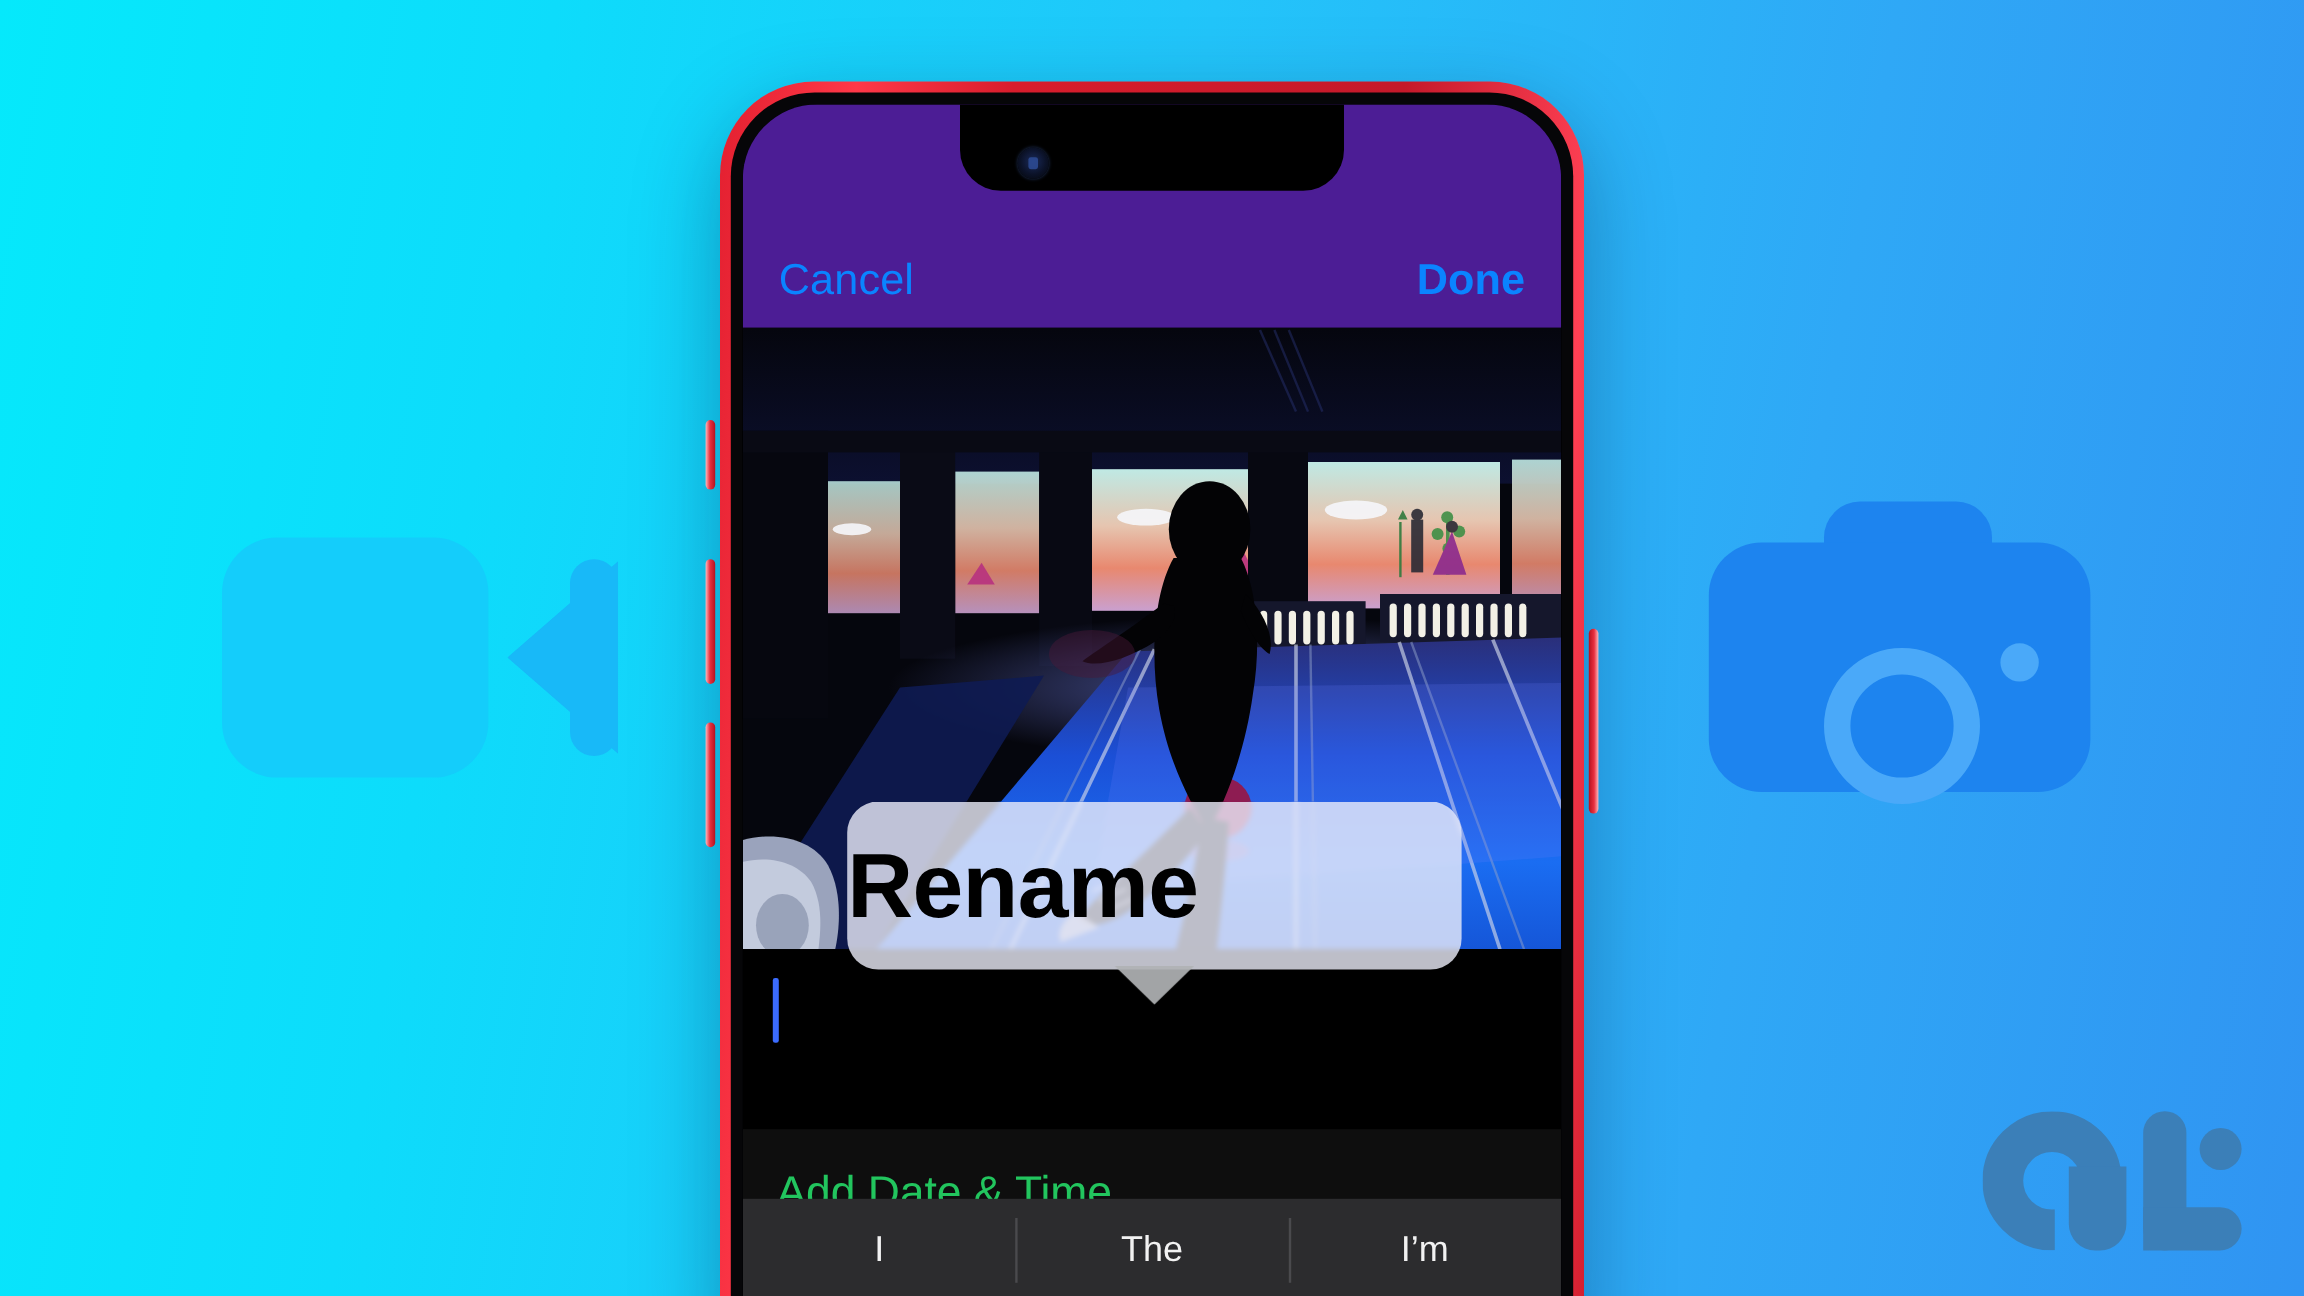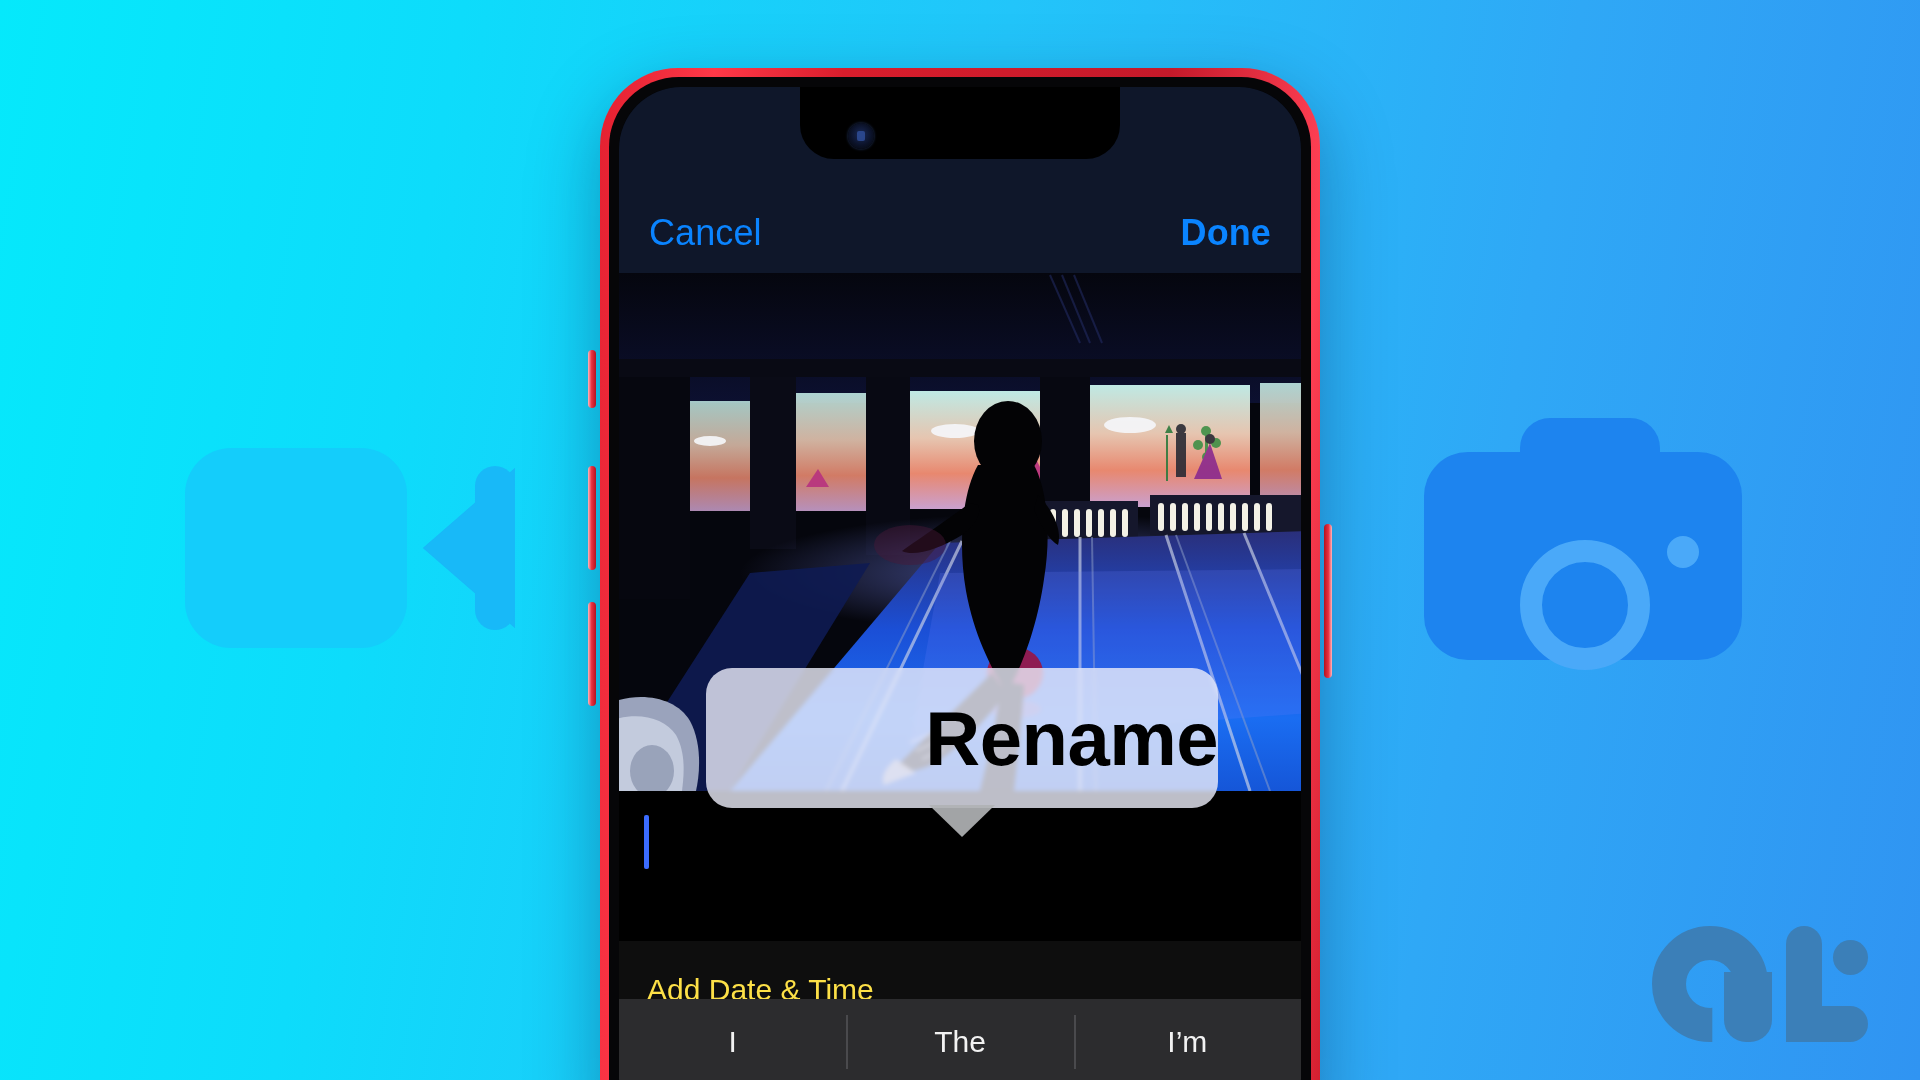--- a/index.html
+++ b/index.html
@@ -116,21 +116,21 @@
     box-shadow:0 0 3px rgba(70,110,200,.5);
   }
   #front-cam::after{
     content:""; position:absolute; left:9px; top:8px; width:8px; height:10px;
     background:#2e4c96; border-radius:2px; opacity:.85;
   }
 
   
   #navbar {
     position:absolute; left:0; right:0; top:0; height:186px;
-    background:#0f172a; z-index:10;
+    background:#4c1d95; z-index:10;
     display:flex; align-items:flex-end; justify-content:space-between;
     padding:0 30px 22px 30px;
   }
   .nav-btn {
     font-size:36px; color:#0a84ff; letter-spacing:.1px; line-height:1;
   }
   .nav-btn.strong { font-weight:bold;margin-left:12px; }
 
   
   #photo {
@@ -149,21 +149,21 @@
     background:#3b6cff; border-radius:2px;
   }
 
   
   #meta {
     position:absolute; left:0; right:0; top:854px; bottom:0;
     background:#0e0e0e;
   }
   #meta-inner { padding:34px 28px 0 28px; }
   #add-date {
-    font-size:30px; color:#fde047; line-height:1;
+    font-size:37px; color:#22c55e; line-height:1;
   }
   #filename {
     margin-top:22px; font-size:31px; color:#d7d7d7; line-height:1;
   }
 
   
   #keyboard {
     position:absolute; left:0; right:0; bottom:0; height:140px;
     background:#2c2c2e;
   }
@@ -182,21 +182,21 @@
 
   
   #tooltip {
     position:absolute; left:706px; top:668px; width:512px; height:140px;
     z-index:40;
   }
   #tooltip-box {
     width:100%; height:100%;
     background:rgba(236,238,250,.80);
     border-radius:26px;
-    display:flex; align-items:center; justify-content:flex-end;
+    display:flex; align-items:center; justify-content:flex-start;
     backdrop-filter:blur(2px);
   }
   #tooltip-label {
     font-size:76px; font-weight:bold; color:#000; letter-spacing:-.5px;
   }
   #tooltip-tail {
     position:absolute; left:50%; transform:translateX(-50%); bottom:-29px;
     width:0; height:0;
     border-left:33px solid transparent;
     border-right:33px solid transparent;

